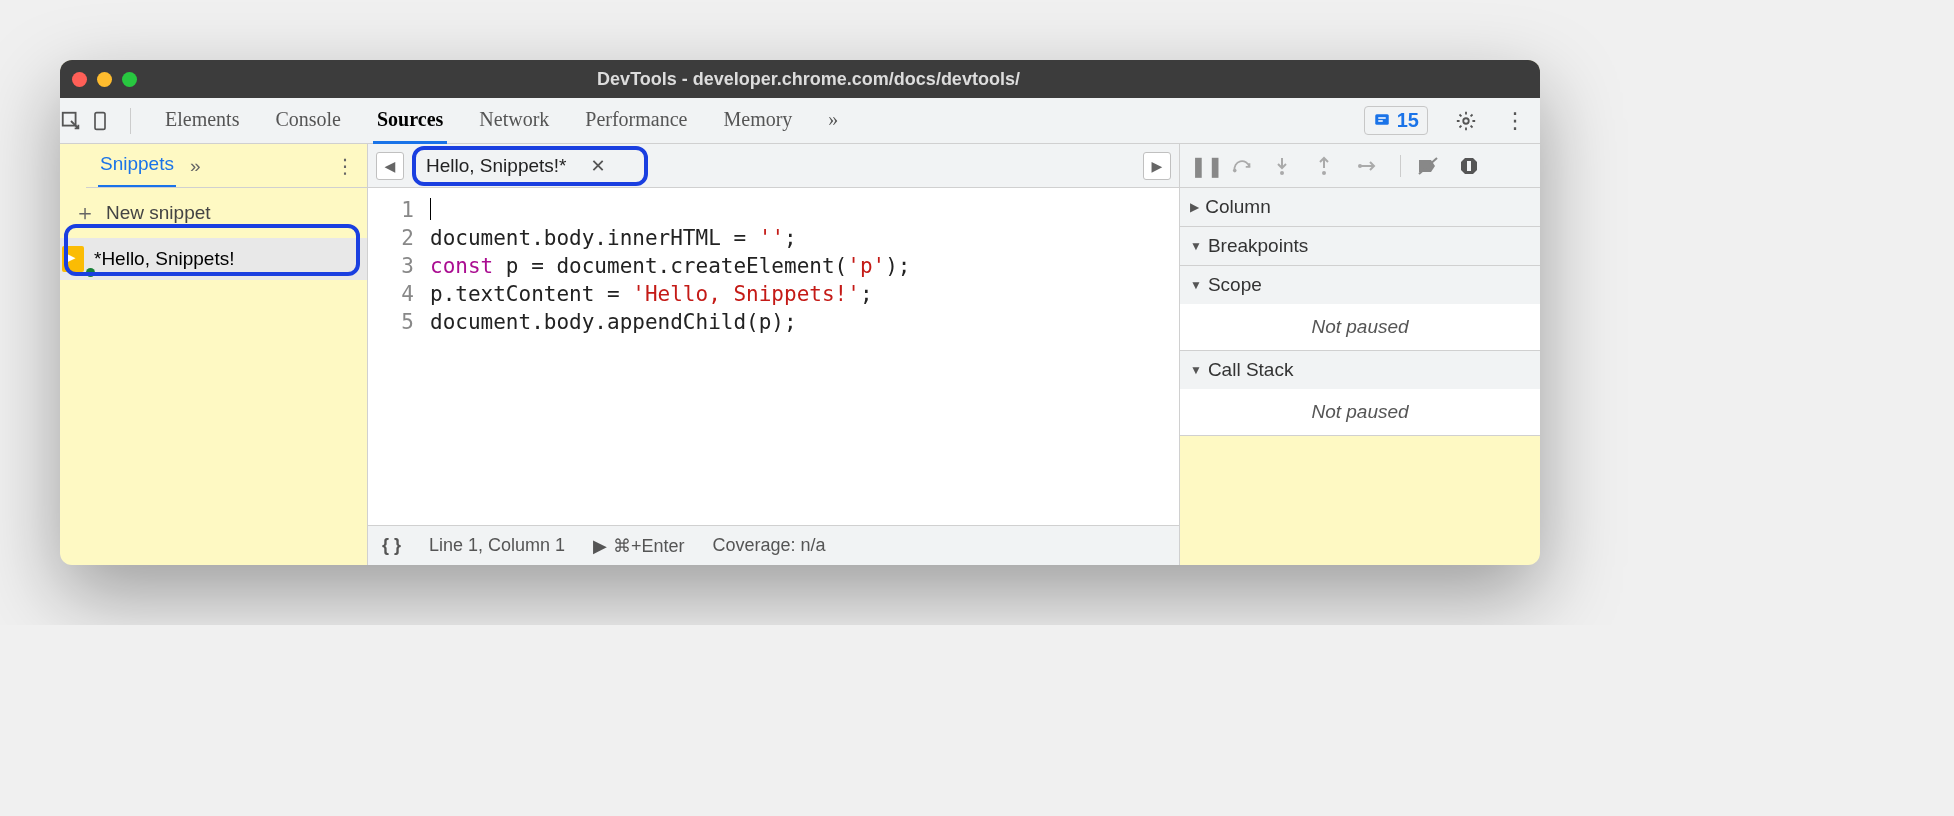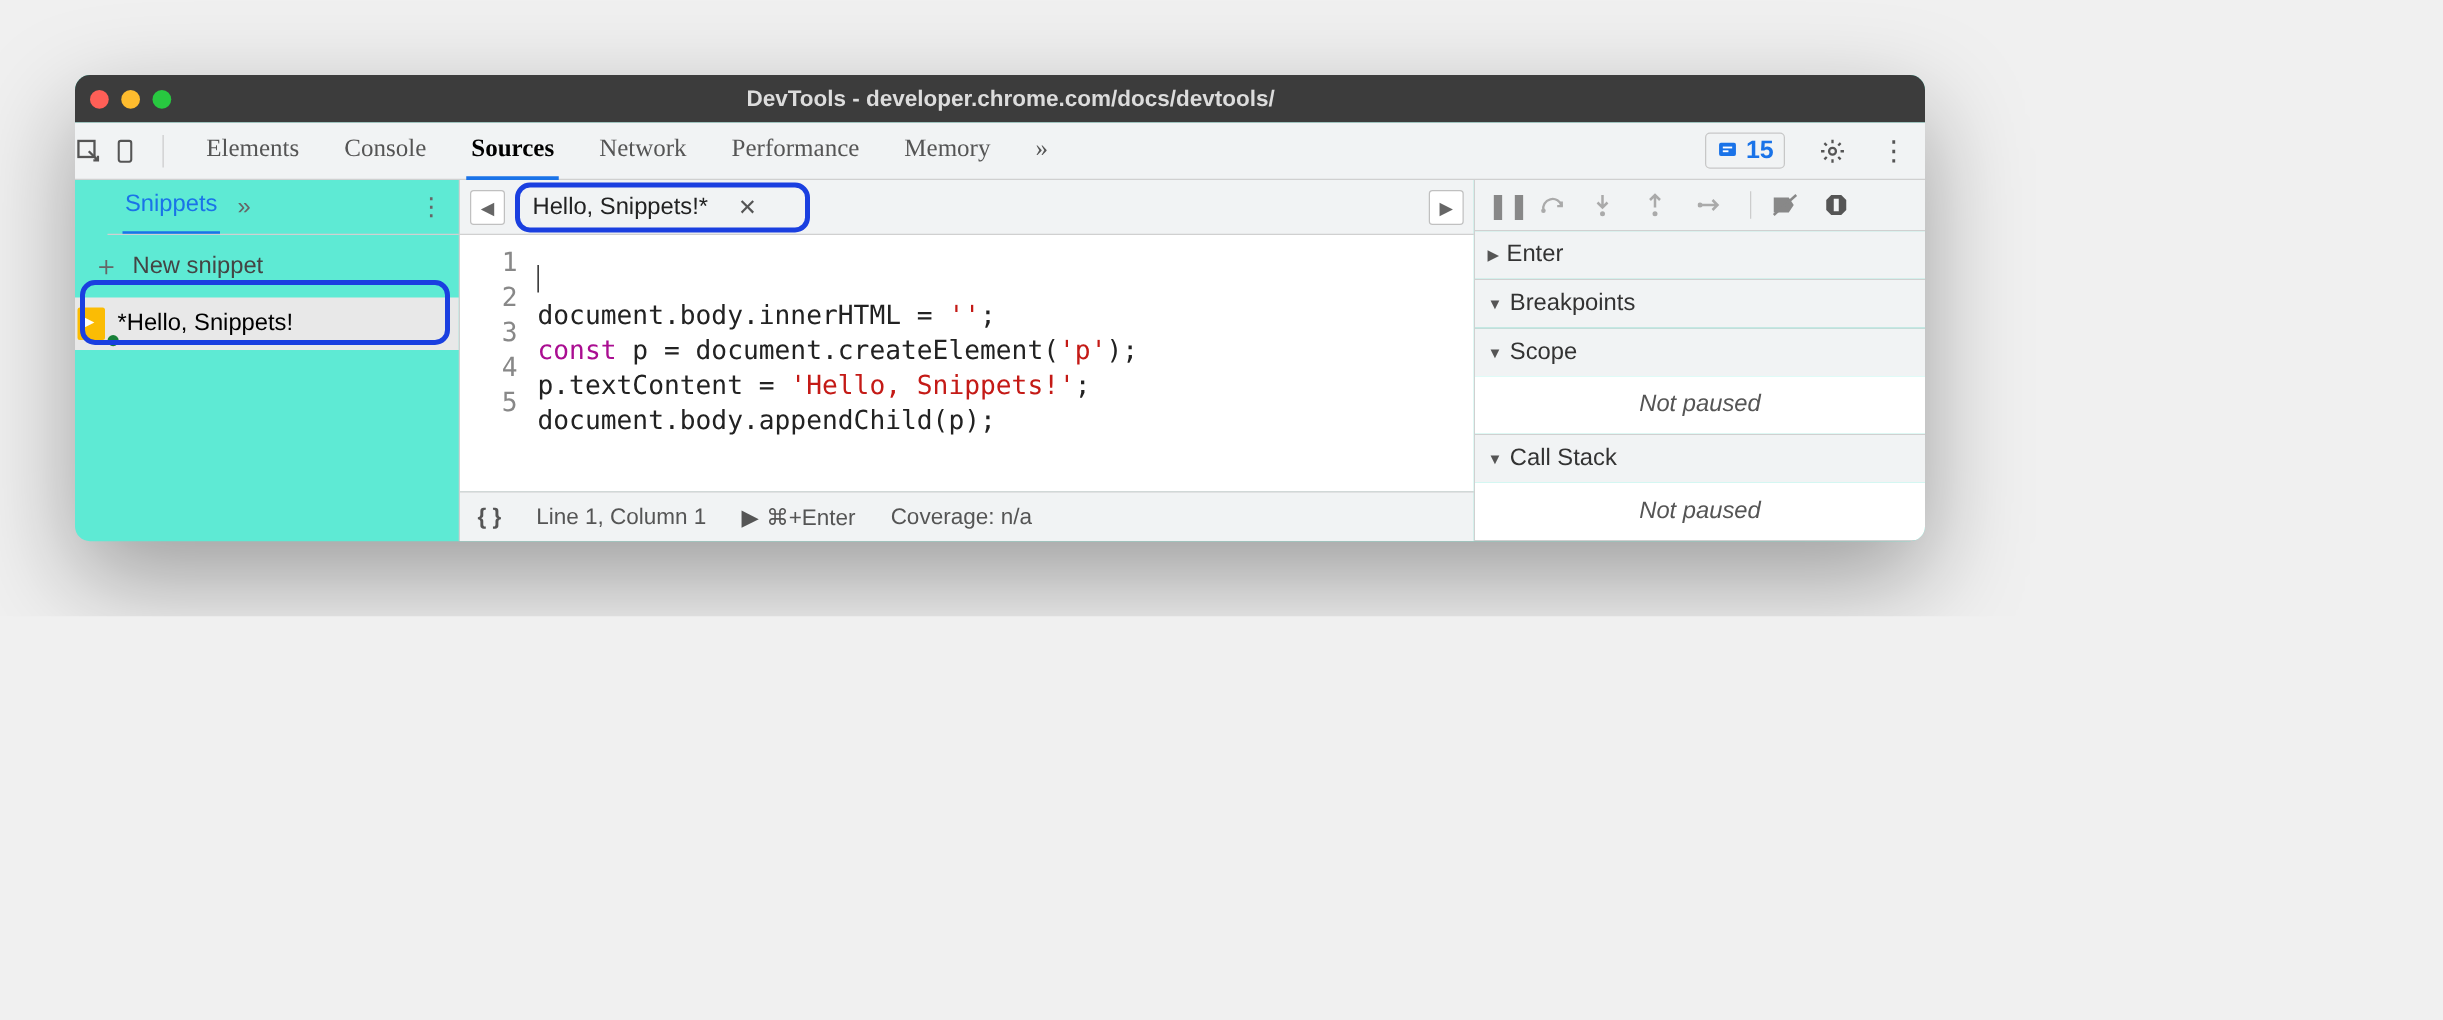--- a/index.html
+++ b/index.html
@@ -3,22 +3,22 @@
 <meta charset="utf-8">
 <style>
   * { box-sizing: border-box; margin: 0; padding: 0; }
   body {
     font-family: -apple-system, "Helvetica Neue", Arial, sans-serif;
     background: #f0f0f0;
     padding: 60px;
   }
   .window {
     width: 1480px;
-    height: 373px;
-    background: #5eead4;
+    height: 505px;
+    background: #fef9c3;
     border-radius: 12px;
     box-shadow: 0 30px 80px rgba(0,0,0,0.35);
     overflow: hidden;
     display: flex;
     flex-direction: column;
   }
   .titlebar {
     background: #3c3c3c;
     color: #dcdcdc;
     height: 38px;
@@ -66,21 +66,21 @@
   
   .editor-col{ flex:1; display:flex; flex-direction:column; border-right:1px solid #d0d0d0; position:relative;}
   .editor-tabs{ height:44px; border-bottom:1px solid #d0d0d0; display:flex; align-items:center; background:#f1f3f4; padding:0 8px; gap:10px;}
   .ed-nav-btn{ width:28px; height:28px; border:1px solid #c0c0c0; border-radius:3px; display:flex; align-items:center; justify-content:center; color:#666; background:#fff; font-size:14px;}
   .ed-tab{ display:flex; align-items:center; gap:24px; padding:4px 12px; color:#222; font-size:19px;}
   .ed-close{ color:#555; font-size:18px;}
   .ed-tabs-right{ margin-left:auto;}
   .ring-tab{ left:44px; top:2px; width:236px; height:40px;}
   .code-area{ flex:1; display:flex; font-family:Menlo,Consolas,monospace; font-size:21px; line-height:28px; background:#fff;}
   .gutter{ width:56px; text-align:right; color:#888; padding:8px 10px 0 0; user-select:none;}
-  .code{ padding:8px 0 0 6px; white-space:pre; color:#222;margin-top:14px;}
+  .code{ padding:8px 0 0 6px; white-space:pre; color:#222;}
   .kw{ color:#aa0d91;} .str{ color:#c41a16;} .cursor{ display:inline-block; width:1px; height:22px; background:#000; vertical-align:-3px;}
   .editor-status{ height:40px; border-top:1px solid #d0d0d0; background:#f1f3f4; display:flex; align-items:center; padding:0 14px; gap:28px; color:#555; font-size:18px;}
   .braces{ font-weight:600;}
   
   .debug{ width:360px; display:flex; flex-direction:column;}
   .debug-toolbar{ height:44px; border-bottom:1px solid #d0d0d0; background:#f1f3f4; display:flex; align-items:center; gap:16px; padding:0 10px; color:#888; font-size:20px;}
   .dbg-icon{ width:26px; text-align:center;}
   .section{ border-bottom:1px solid #d0d0d0;}
   .sec-head{ padding:8px 10px; background:#f1f3f4; display:flex; align-items:center; gap:6px; font-size:19px; color:#333;}
   .tri{ font-size:12px; color:#555;}
@@ -232,21 +232,21 @@
         <span class="dbg-icon">
             <svg width="20" height="20" viewBox="0 0 20 20">
               <path d="M6 2 L14 2 L18 6 L18 14 L14 18 L6 18 L2 14 L2 6 Z" fill="#555"></path>
               <rect x="8" y="5" width="4" height="10" fill="#f1f3f4"></rect>
             </svg>
           </span>
       </div>
       <div class="section">
         <div class="sec-head">
             <span class="tri">▶</span>
-            <span>Enter</span>
+            <span>Column</span>
           </div>
       </div>
       <div class="section">
         <div class="sec-head">
             <span class="tri">▼</span>
             <span>Breakpoints</span>
           </div>
       </div>
       <div class="section">
         <div class="sec-head">

